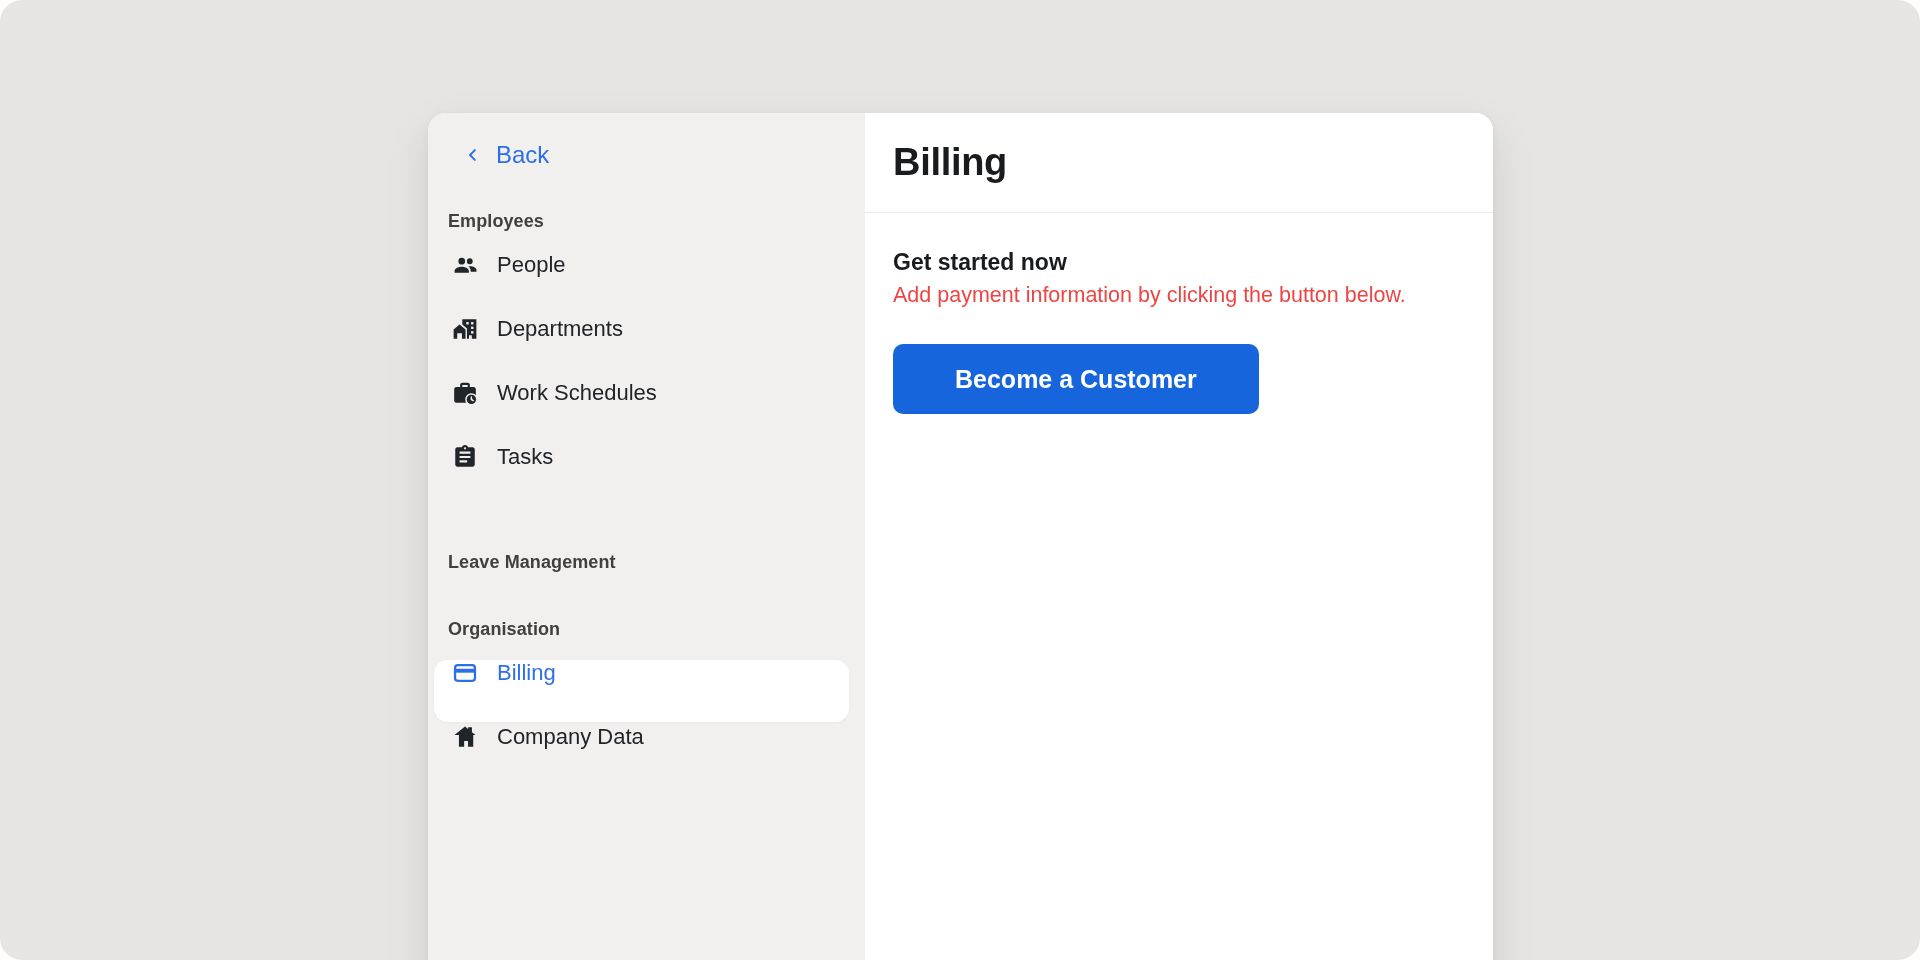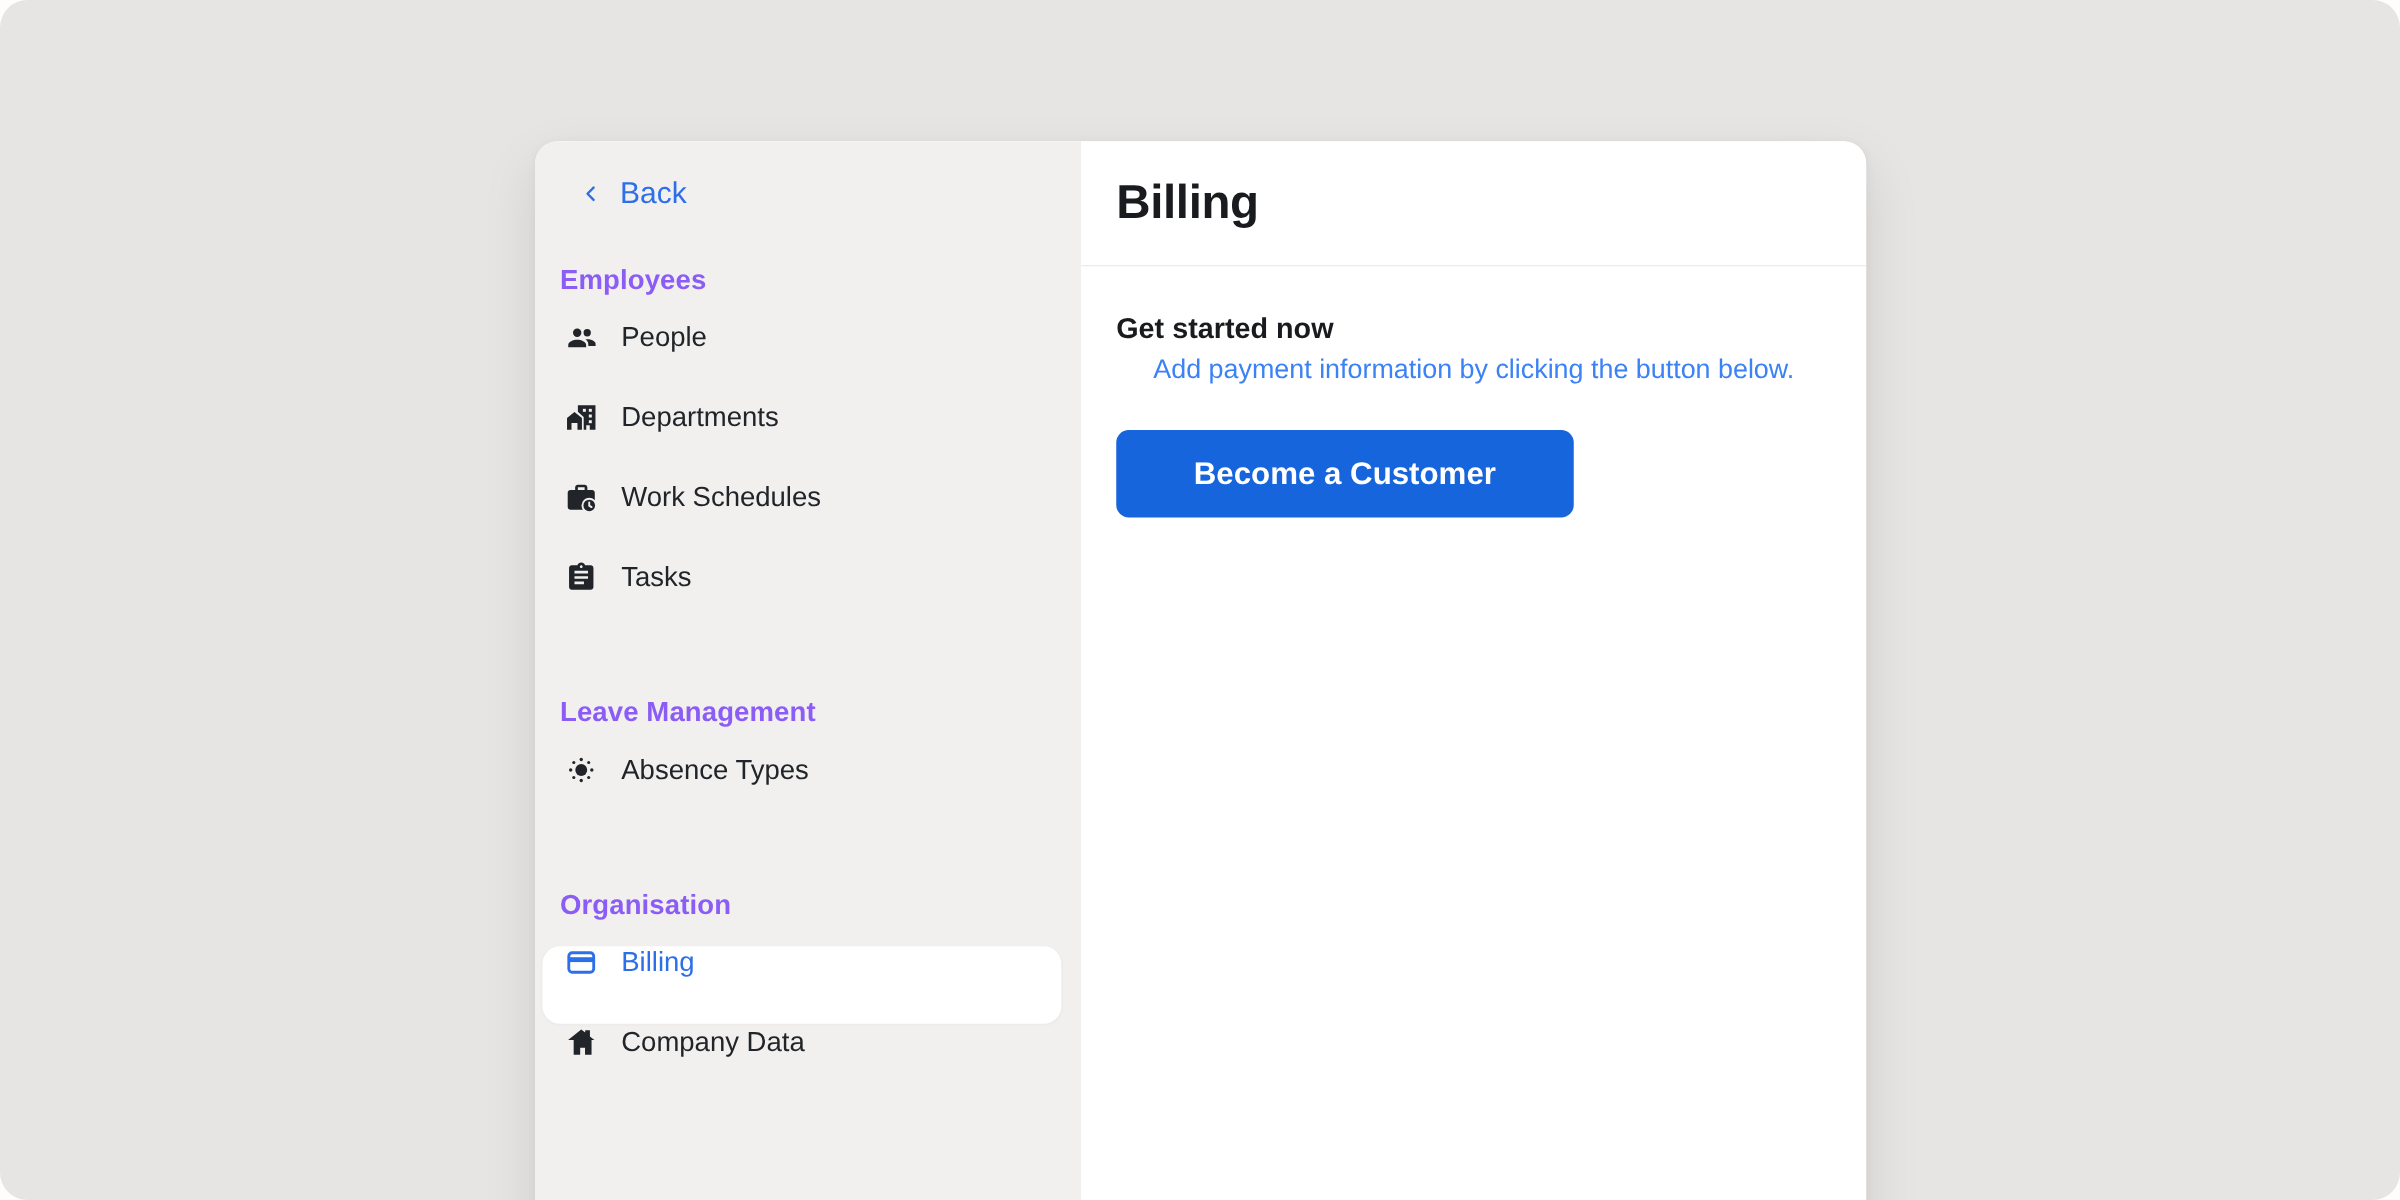--- a/index.html
+++ b/index.html
@@ -44,23 +44,23 @@
     margin-left: 30px;
     height: 28px;
     color: var(--accent, #2c6fe8);
     font-size: 24px;
     font-weight: 500;
     cursor: pointer;
   }
   .back-link .chev { display: inline-flex; width: 18px; height: 18px; }
   .section-label {
     margin: 46px 0 20px 14px;
-    font-size: 22px;
+    font-size: 18px;
     font-weight: 600;
-    color: #8b5cf6;
+    color: #404040;
     letter-spacing: 0.1px;
   }
   .section-label.first { margin-top: 42px; }
   .nav-item {
     height: 62px;
     margin-bottom: 2px;
     border-radius: 14px;
     display: flex;
     gap: 19px;
     padding-left: 18px;
@@ -110,23 +110,22 @@
   }
   .content-heading {
     font-size: 23px;
     font-weight: 700;
     color: #191b1e;
     margin: 0;
   }
   .content-desc {
     font-size: 21.5px;
     font-weight: 400;
-    color: #3b82f6;
+    color: #ef4444;
     margin: 7px 0 0 0;
-    text-align: center;
   }
   .cta-button {
     margin-top: 36px;
     height: 70px;
     padding: 0 62px;
     border: none;
     border-radius: 10px;
     background: var(--button-blue, #1765dd);
     color: #ffffff;
     font-family: inherit;
@@ -191,36 +190,20 @@
           </div>
           <div class="nav-item">
             <span class="icon">
               <svg viewBox="0 0 24 24" fill="currentColor">
                 <path d="M19 3h-4.18C14.4 1.84 13.3 1 12 1c-1.3 0-2.4.84-2.82 2H5c-1.1 0-2 .9-2 2v14c0 1.1.9 2 2 2h14c1.1 0 2-.9 2-2V5c0-1.1-.9-2-2-2zm-7 0c.55 0 1 .45 1 1s-.45 1-1 1-1-.45-1-1 .45-1 1-1zm2 14H7v-2h7v2zm3-4H7v-2h10v2zm0-4H7V7h10v2z"></path>
               </svg>
             </span>
             <span>Tasks</span>
           </div>
           <div class="section-label">Leave Management</div>
-          <div class="nav-item">
-            <span class="icon">
-              <svg viewBox="0 0 24 24" fill="currentColor">
-                <circle cx="12" cy="12" r="4.4"></circle>
-                <circle cx="12" cy="4.2" r="1.25"></circle>
-                <circle cx="12" cy="19.8" r="1.25"></circle>
-                <circle cx="4.2" cy="12" r="1.25"></circle>
-                <circle cx="19.8" cy="12" r="1.25"></circle>
-                <circle cx="6.5" cy="6.5" r="1.15"></circle>
-                <circle cx="17.5" cy="6.5" r="1.15"></circle>
-                <circle cx="6.5" cy="17.5" r="1.15"></circle>
-                <circle cx="17.5" cy="17.5" r="1.15"></circle>
-              </svg>
-            </span>
-            <span>Absence Types</span>
-          </div>
           <div class="section-label">Organisation</div>
           <div class="nav-item selected">
             <span class="icon">
               <svg viewBox="0 0 24 24">
                 <rect x="2.8" y="4.8" width="18.4" height="14.4" rx="2.5" fill="none" stroke="currentColor" stroke-width="2.1"></rect>
                 <rect x="2.8" y="8.1" width="18.4" height="3.6" fill="currentColor"></rect>
               </svg>
             </span>
             <span>Billing</span>
           </div>

